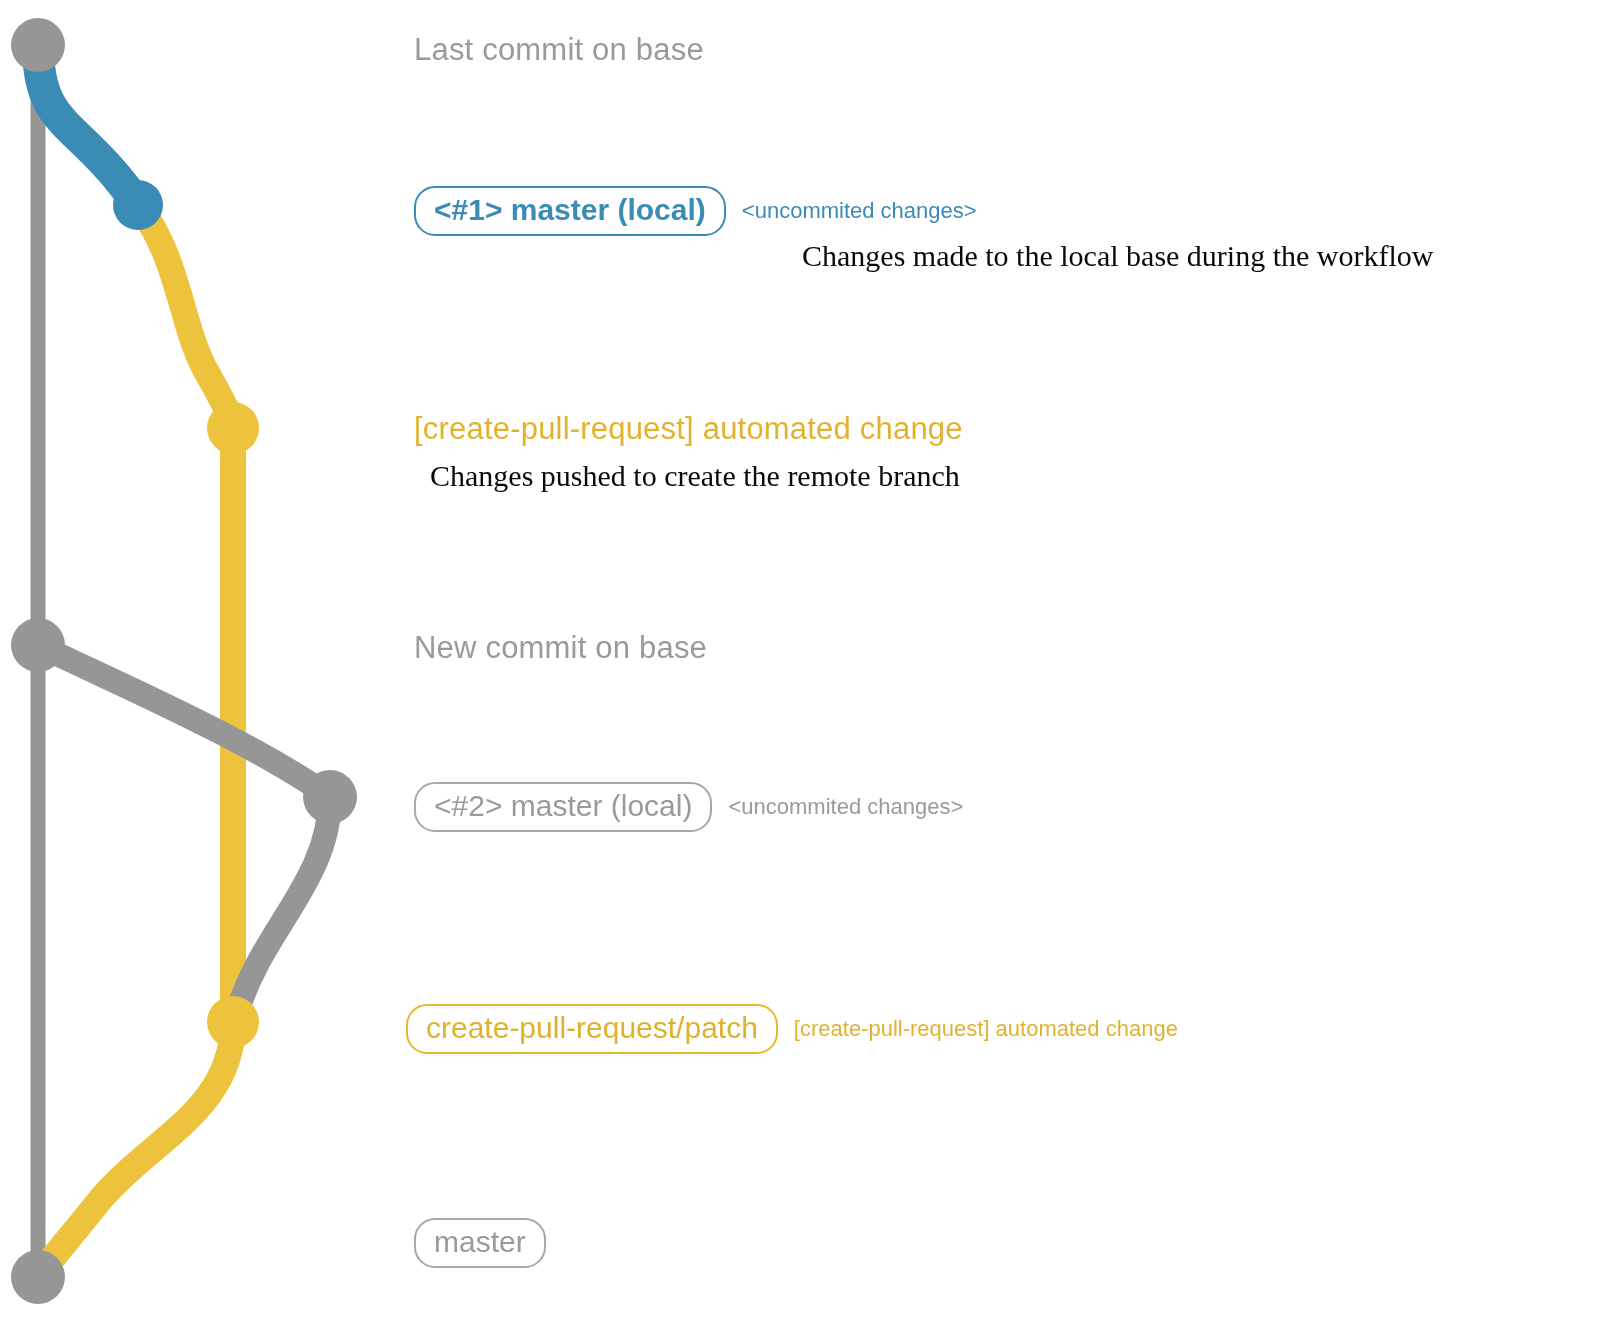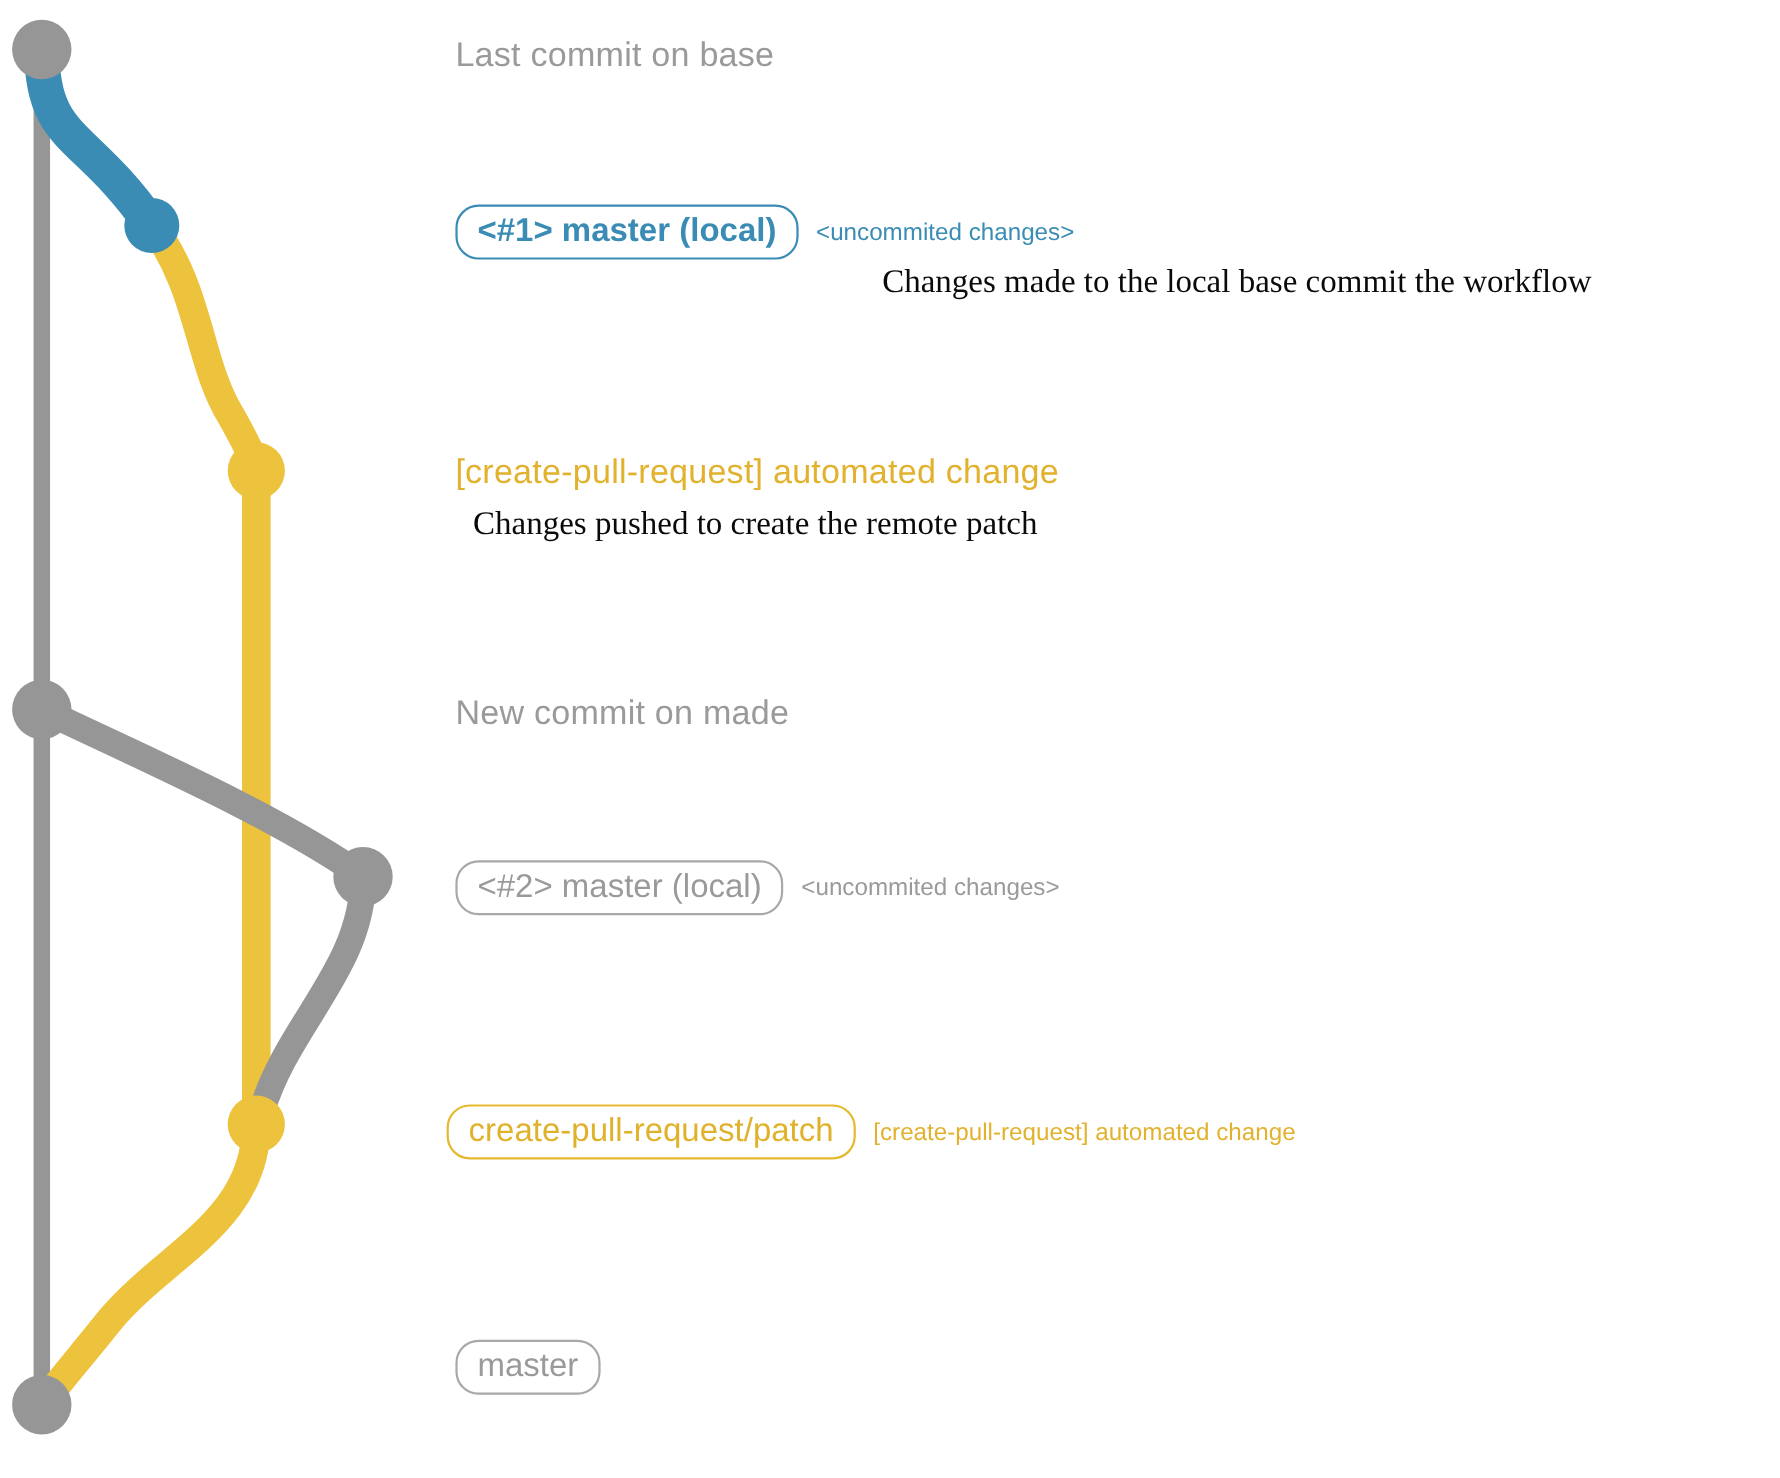--- a/index.html
+++ b/index.html
@@ -100,29 +100,29 @@
 <div class="labels">
 
   <div class="row" style="left:398px; top:32px;">
     <span class="plain-title gray">Last commit on base</span>
   </div>
 
   <div class="row" style="left:398px; top:186px;">
     <span class="chip blue">&lt;#1&gt; master (local)</span>
     <span class="chip-msg blue">&lt;uncommited changes&gt;</span>
   </div>
-  <div class="desc" style="left:786px; top:239px;">Changes made to the local base commit the workflow</div>
+  <div class="desc" style="left:786px; top:239px;">Changes made to the local base during the workflow</div>
 
   <div class="row" style="left:398px; top:411px;">
     <span class="plain-title amber">[create-pull-request] automated change</span>
   </div>
-  <div class="desc" style="left:414px; top:459px;">Changes pushed to create the remote patch</div>
+  <div class="desc" style="left:414px; top:459px;">Changes pushed to create the remote branch</div>
 
   <div class="row" style="left:398px; top:630px;">
-    <span class="plain-title gray">New commit on made</span>
+    <span class="plain-title gray">New commit on base</span>
   </div>
 
   <div class="row" style="left:398px; top:782px;">
     <span class="chip gray">&lt;#2&gt; master (local)</span>
     <span class="chip-msg gray">&lt;uncommited changes&gt;</span>
   </div>
 
   <div class="row" style="left:390px; top:1004px;">
     <span class="chip amber">create-pull-request/patch</span>
     <span class="chip-msg amber">[create-pull-request] automated change</span>

